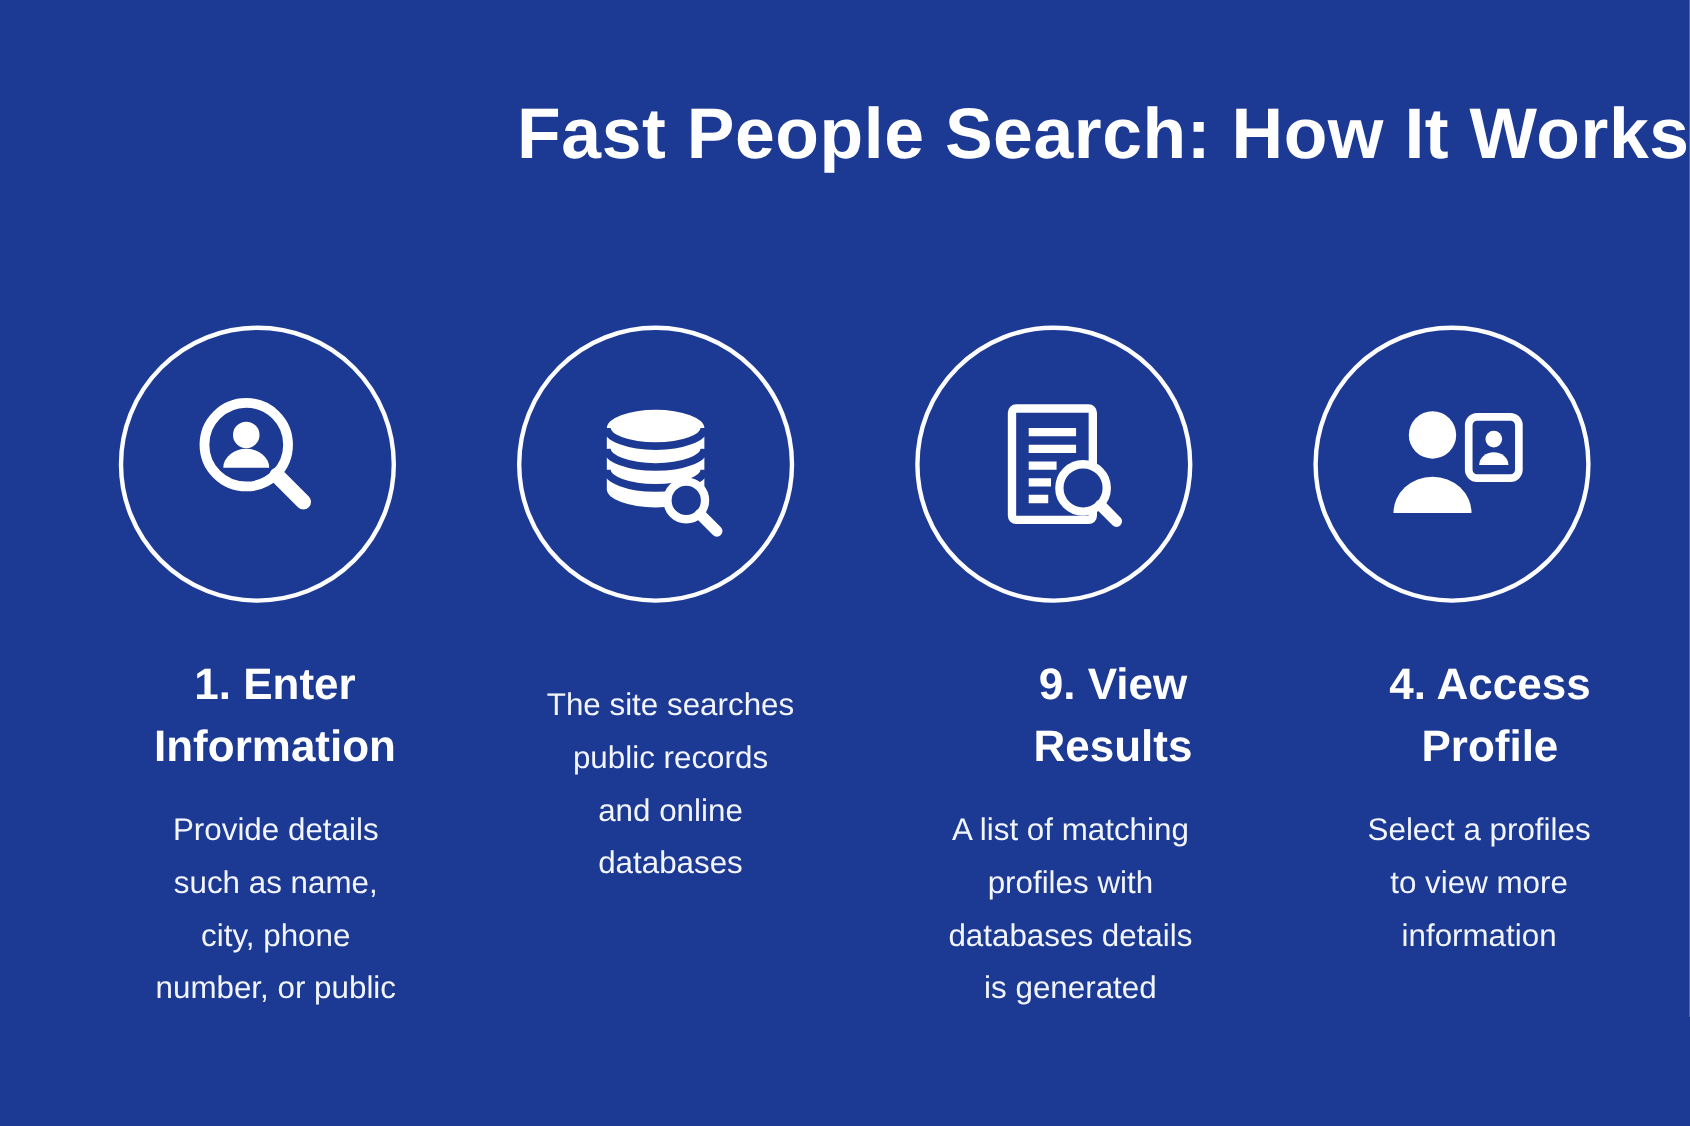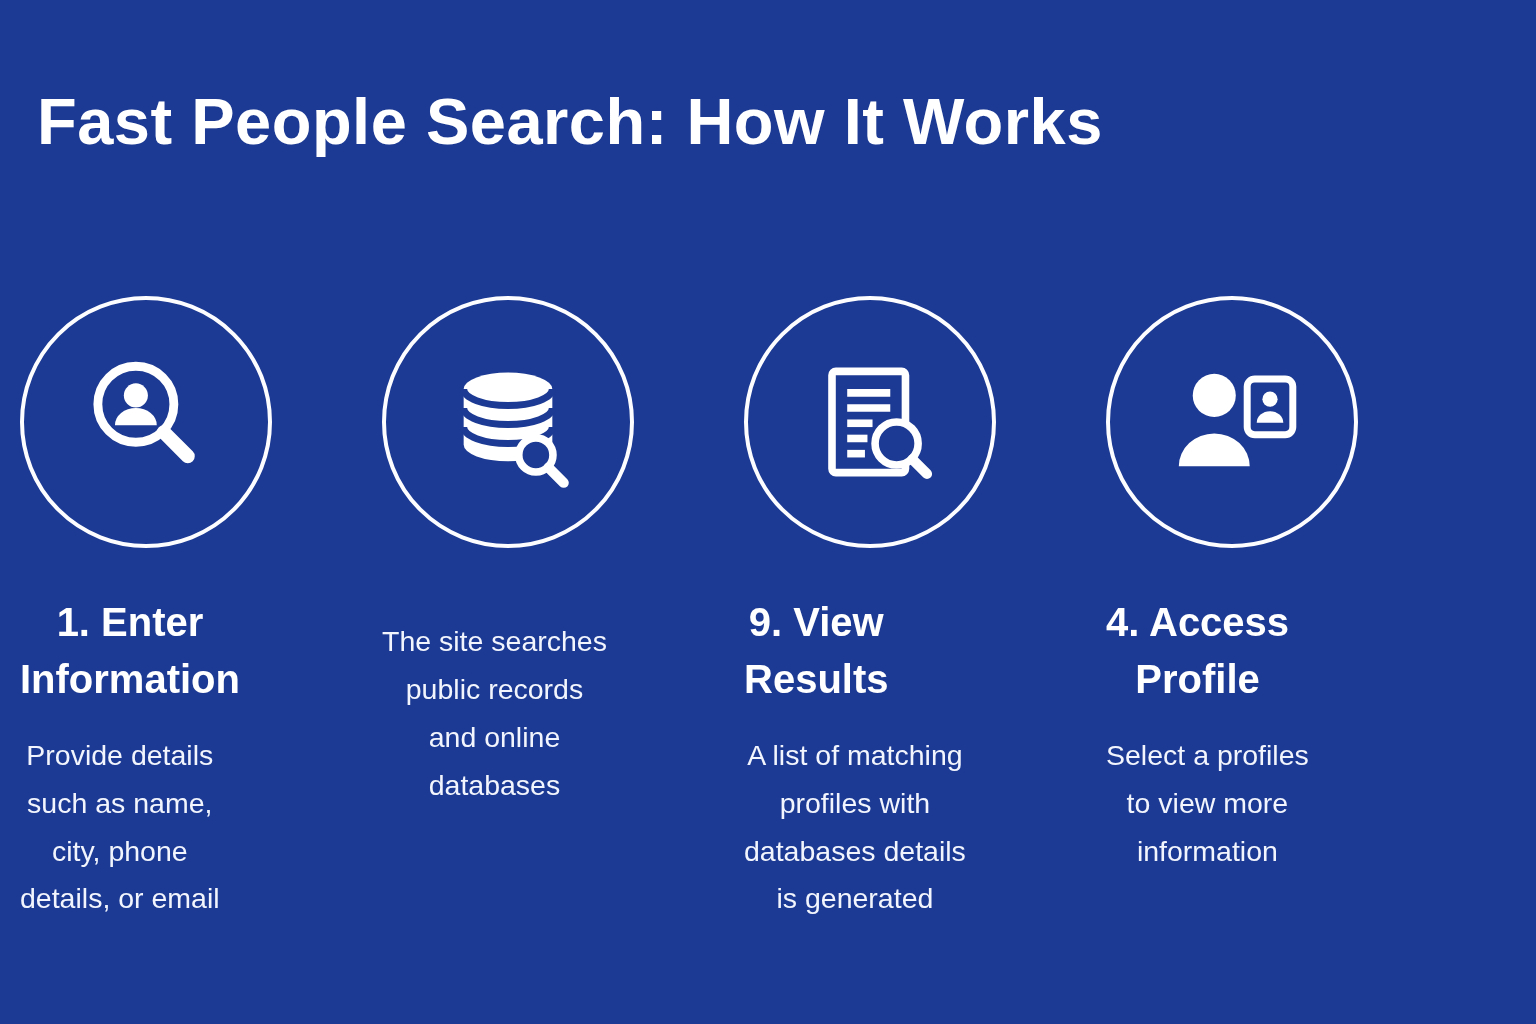--- a/index.html
+++ b/index.html
@@ -9,38 +9,38 @@
     height: 1024px;
     background: #1c3a93;
     color: #ffffff;
     font-family: "Liberation Sans", sans-serif;
     box-sizing: border-box;
     padding-top: 88px;
     overflow: hidden;
   }
   .title {
     margin: 0 0 140px 0;
-    text-align: left;
+    text-align: right;
     font-size: 65px;
     line-height: 1.05;
     font-weight: 700;
     letter-spacing: 0.5px;
     color: #ffffff;
     padding-left: 37px;
   }
   .steps {
     display: flex;
     justify-content: space-between;
     padding: 0 90px 0 20px;
   }
   .step {
     flex: 0 0 340px;
     display: flex;
     flex-direction: column;
-    align-items: flex-start;
+    align-items: flex-end;
     text-align: center;
   }
   .icon-circle {
     width: 244px;
     height: 244px;
     border: 4px solid #fdfdff;
     border-radius: 50%;
     display: flex;
     align-items: center;
     justify-content: center;
@@ -85,21 +85,21 @@
           <circle cx="52" cy="39" r="9.5" fill="#fff"></circle>
           <path d="M35.5 62.5 a16.5 13.5 0 0 1 33 0 Z" fill="#fff"></path>
           <line x1="74" y1="68" x2="93" y2="87" stroke="#fff" stroke-width="11" stroke-linecap="round"></line>
         </svg>
       </div>
       <h2 class="step-heading">1. Enter
 Information</h2>
       <p class="step-desc">Provide details
 such as name,
 city, phone
-details, or email</p>
+number, or public</p>
     </div>
 
     <div class="step">
       <div class="icon-circle">
         <svg viewBox="0 0 120 120" aria-hidden="true">
           <path d="M25 34 a35 13 0 0 1 70 0 v44 a35 13 0 0 1 -70 0 Z" fill="#fff"></path>
           <path d="M25 34 a35 13 0 0 0 70 0 M25 49 a35 13 0 0 0 70 0 M25 64 a35 13 0 0 0 70 0" fill="none" stroke="#1c3a93" stroke-width="5.5"></path>
           <circle cx="82" cy="86" r="13.5" fill="#1c3a93" stroke="#fff" stroke-width="6"></circle>
           <line x1="92" y1="96" x2="104" y2="108" stroke="#fff" stroke-width="8" stroke-linecap="round"></line>
         </svg>

